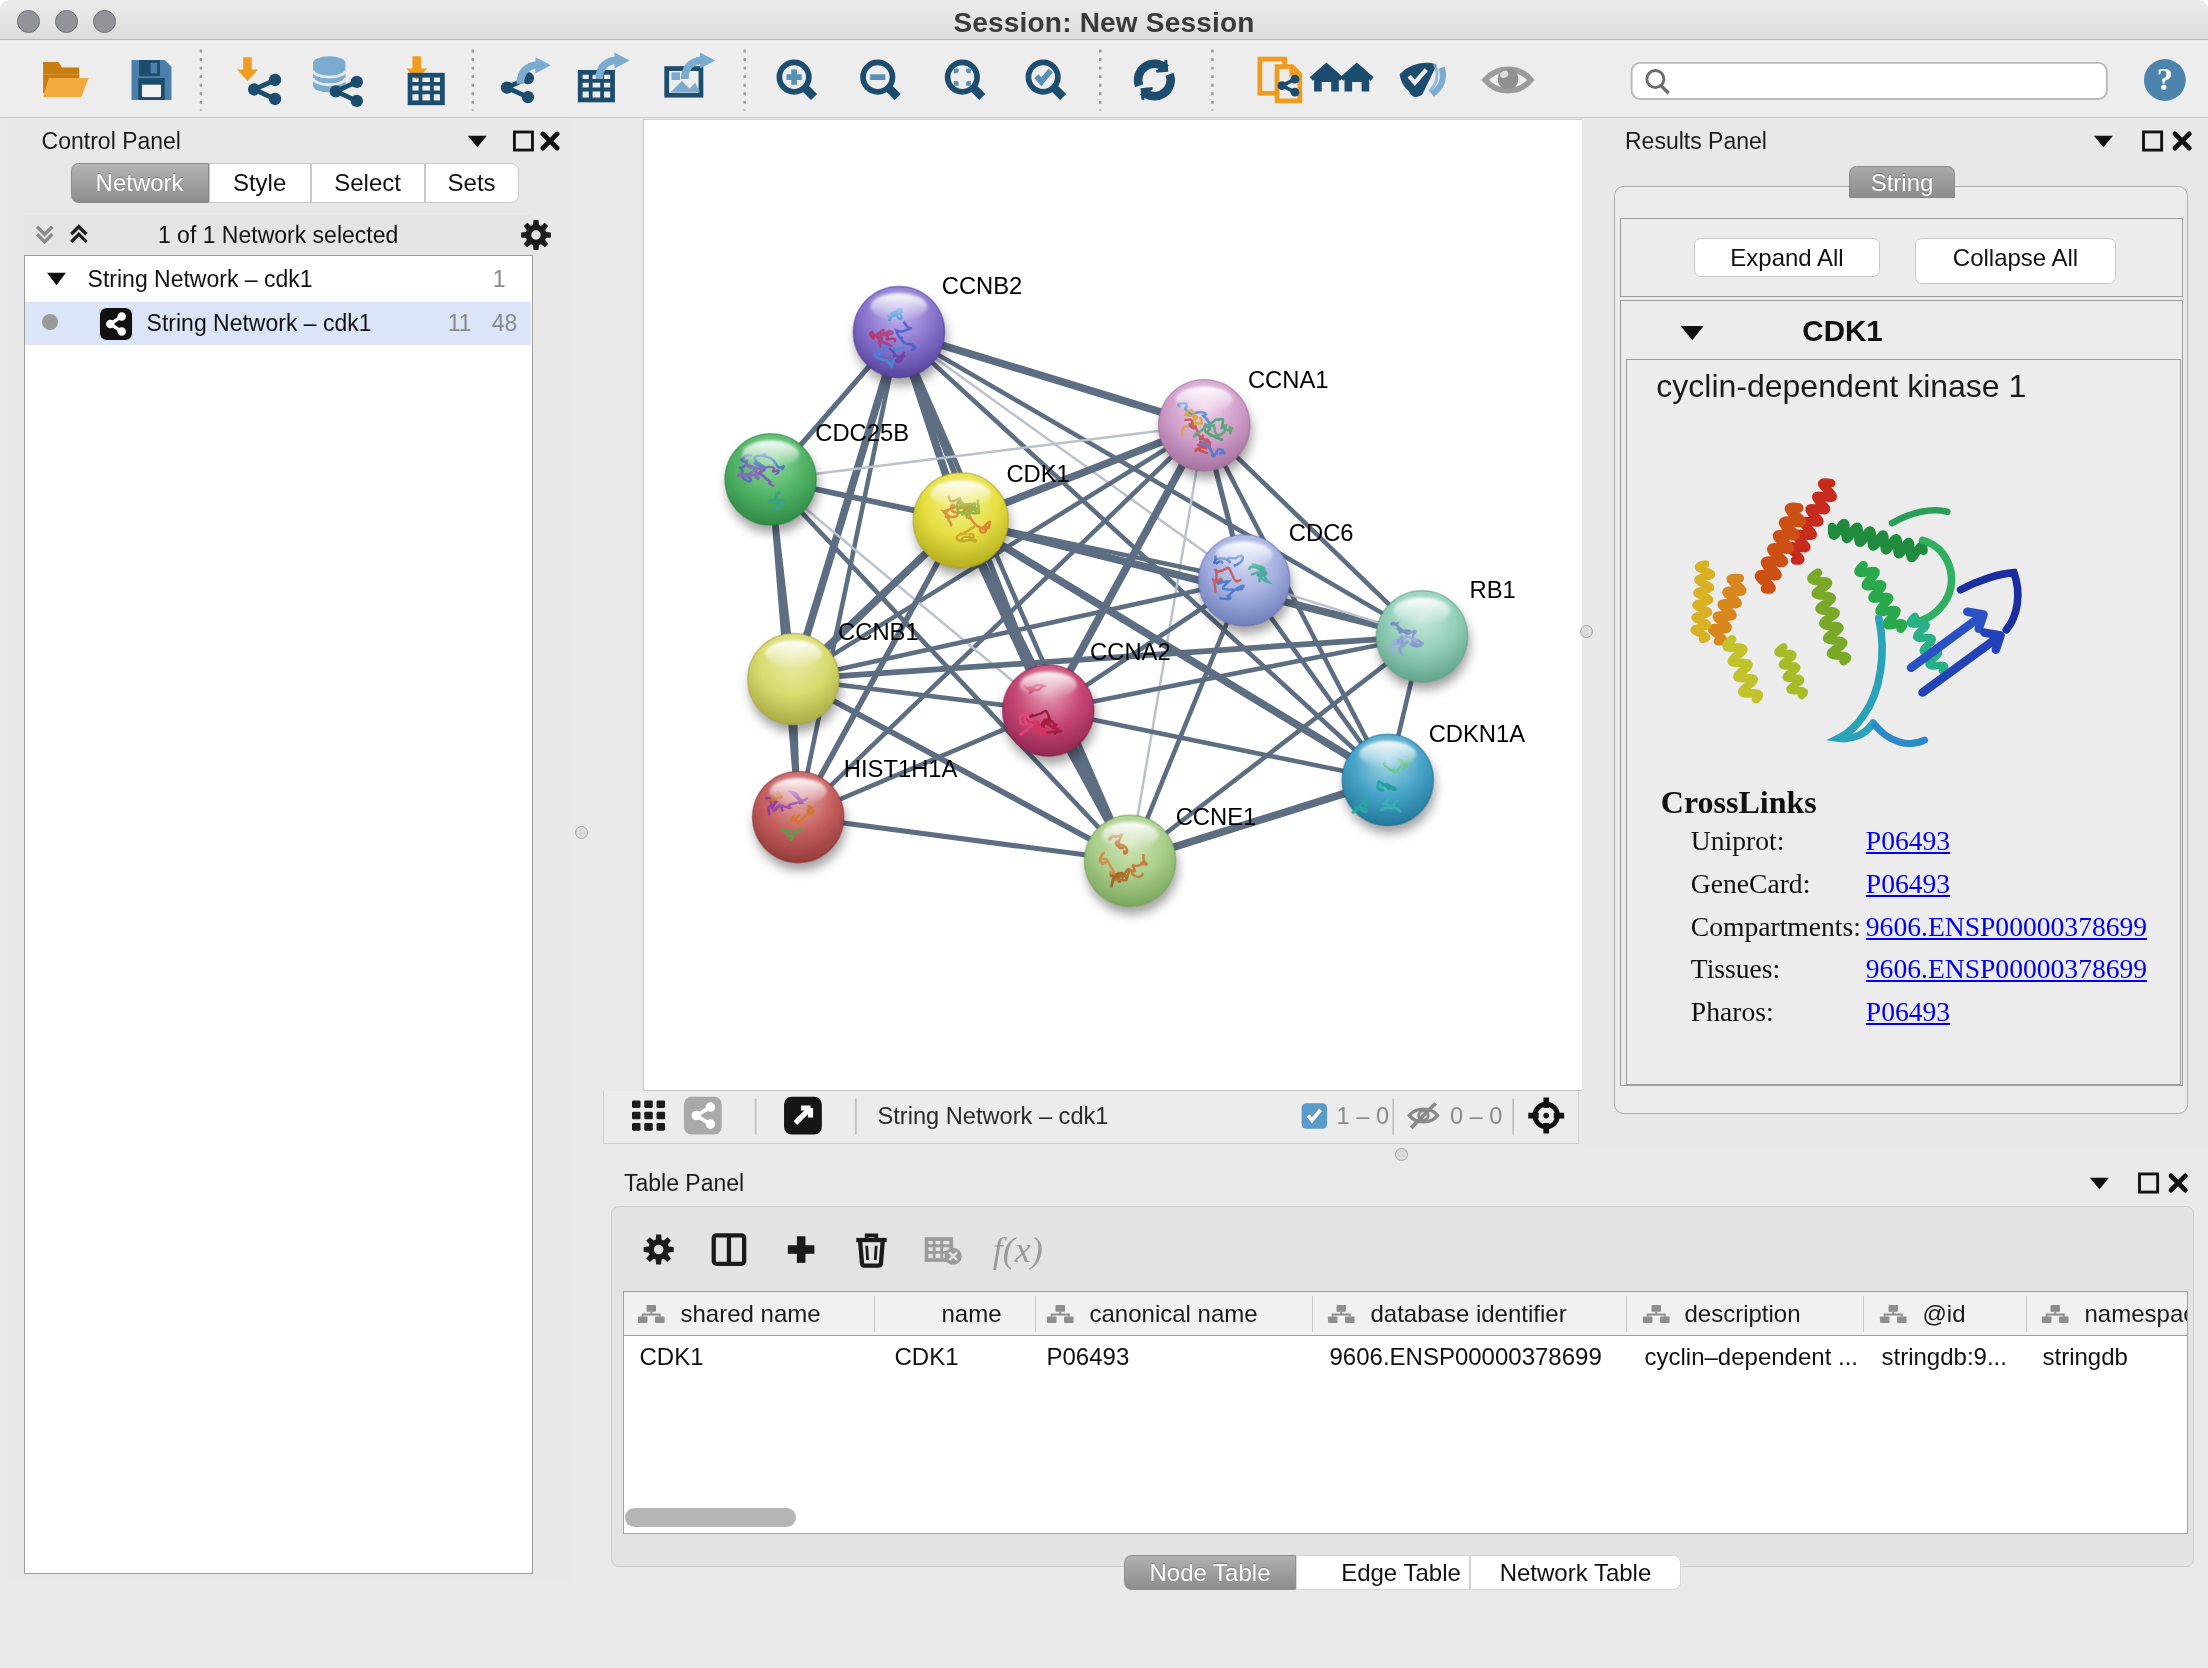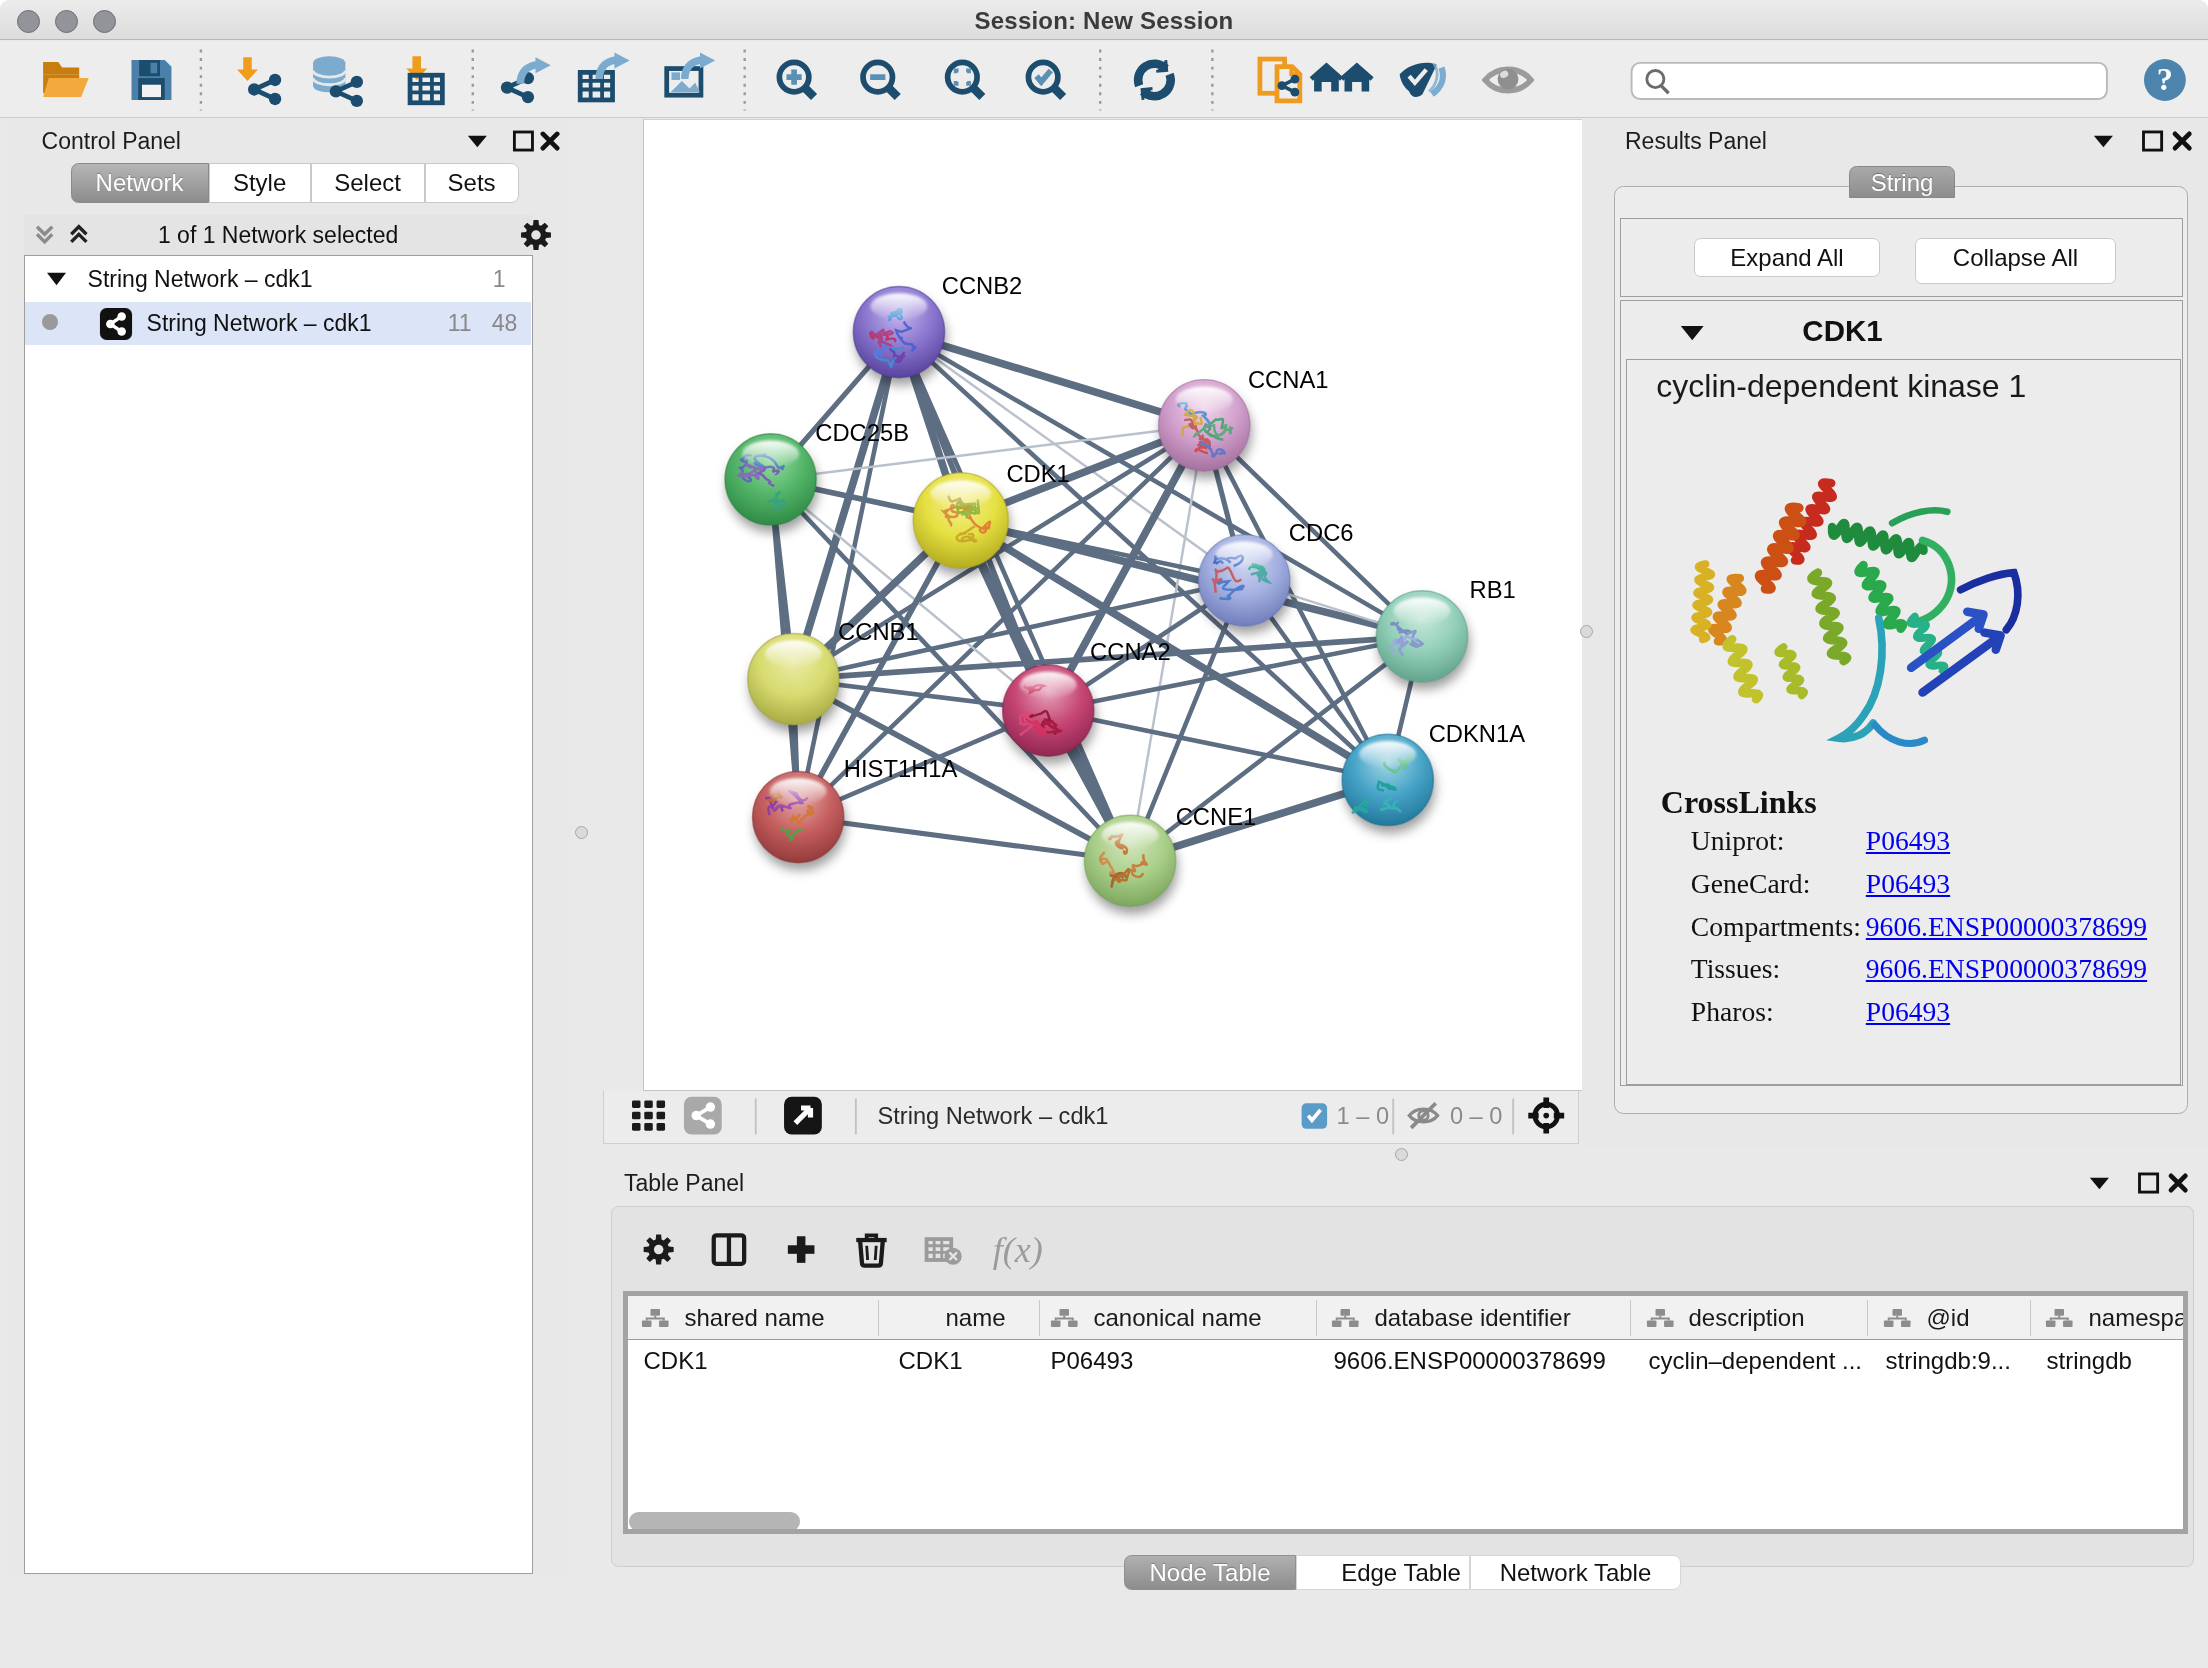--- a/index.html
+++ b/index.html
@@ -1,21 +1,21 @@
 <!DOCTYPE html>
 <html style="font-size:15px"><head>
 <meta charset="utf-8">
 <style>
 * { margin:0; padding:0; box-sizing:border-box; }
 html,body { width:2208px; height:1668px; background:#fff; font-family:"Liberation Sans", sans-serif; }
 #win { position:absolute; left:0; top:0; width:2208px; height:1668px; background:#e9e9e9; border-radius:9.5px 9.5px 0 0; overflow:hidden; }
 
 #titlebar { position:absolute; left:0; top:0; width:2208px; height:40px; background:linear-gradient(#ececec,#dcdcdc); border-bottom:1px solid #b7b7b7; }
 .tl { position:absolute; top:9.5px; width:23px; height:23px; border-radius:50%; background:#93939a; border:1.4px solid #6e6e74; }
-#title { position:absolute; top:6.7px; left:0; width:2208px; text-align:center; font-size:24px; color:#3b3b3b; font-weight:700; letter-spacing:0.2px;}
+#title { position:absolute; top:6.7px; left:0; width:2208px; text-align:center; font-size:28px; color:#3b3b3b; font-weight:700; letter-spacing:0.2px;}
 
 #toolbar { position:absolute; left:0; top:41px; width:2208px; height:77px; background:#ededed; border-bottom:1px solid #cbcbcb; }
 
 #controldock { position:absolute; left:7.6px; top:119px; width:563px; height:1462px; background:#e8e8e8; }
 #networkview { position:absolute; left:603px; top:119px; width:976px; height:972px; background:#ffffff; border:1px solid #c5c5c5; border-top:1px solid #d0d0d0;margin-left:40px; }
 #nettoolbar { position:absolute; left:603px; top:1091px; width:976px; height:53px; background:#ececec; border:1px solid #cfcfcf; border-top:none; }
 #resultsdock { position:absolute; left:1582px; top:119px; width:627px; height:1029px; background:#e8e8e8; }
 #tabledock { position:absolute; left:594px; top:1165px; width:1614px; height:436px; background:#e9e9e9; }
 #statusbar { position:absolute; left:0; top:1602px; width:2208px; height:67px; background:#e9e9e9; border-top:1px solid #c6c6c6; }
 
@@ -646,21 +646,21 @@
           <line x1="5" y1="-4" x2="4" y2="11" stroke-width="3"></line>
       </g>
       <g transform="translate(336,29)">
         <rect x="-17" y="-11" width="26" height="22" fill="none" stroke="#9b9b9b" stroke-width="4"></rect>
         <path d="M-17 -4 L9 -4 M-17 3 L9 3 M-9 -11 L-9 11 M-1 -11 L-1 11" stroke="#9b9b9b" stroke-width="3"></path>
         <circle cx="11" cy="7" r="9" fill="#9b9b9b"></circle>
         <path d="M7 3 L15 11 M15 3 L7 11" stroke="#e3e3e3" stroke-width="2.5"></path>
       </g>
       <text x="415" y="42" font-size="38" font-style="italic" fill="#9b9b9b" font-family="Liberation Serif" text-anchor="middle">f(x)</text>
     </svg>
-    <div id="tblwrap" style="position:absolute;left:28.5px;top:126px;width:1565px;height:243px;background:#fff;border:5px solid #a3a3a3;overflow:hidden;">
+    <div id="tblwrap" style="position:absolute;left:28.5px;top:126px;width:1565px;height:243px;background:#fff;border:1px solid #a3a3a3;overflow:hidden;">
       <div id="tblhead" style="position:absolute;left:0;top:0;width:1563px;height:44px;background:#f1f1f1;border-bottom:1px solid #9b9b9b;">
         <svg class="hico" style="left:13.3px;" width="28.5" height="23" viewBox="0 0 30 24">
             <use href="#treeico"></use>
           </svg>
         <span class="hcol" style="left:57px;top:7.6px;">shared name</span>
         <div class="hsep" style="left:250px;"></div>
         <span class="hcol" style="left:285px;top:7.6px;width:126px;text-align:center;">name</span>
         <div class="hsep" style="left:411px;"></div>
         <svg class="hico" style="left:422px;" width="28.5" height="23" viewBox="0 0 30 24">
             <use href="#treeico"></use>

